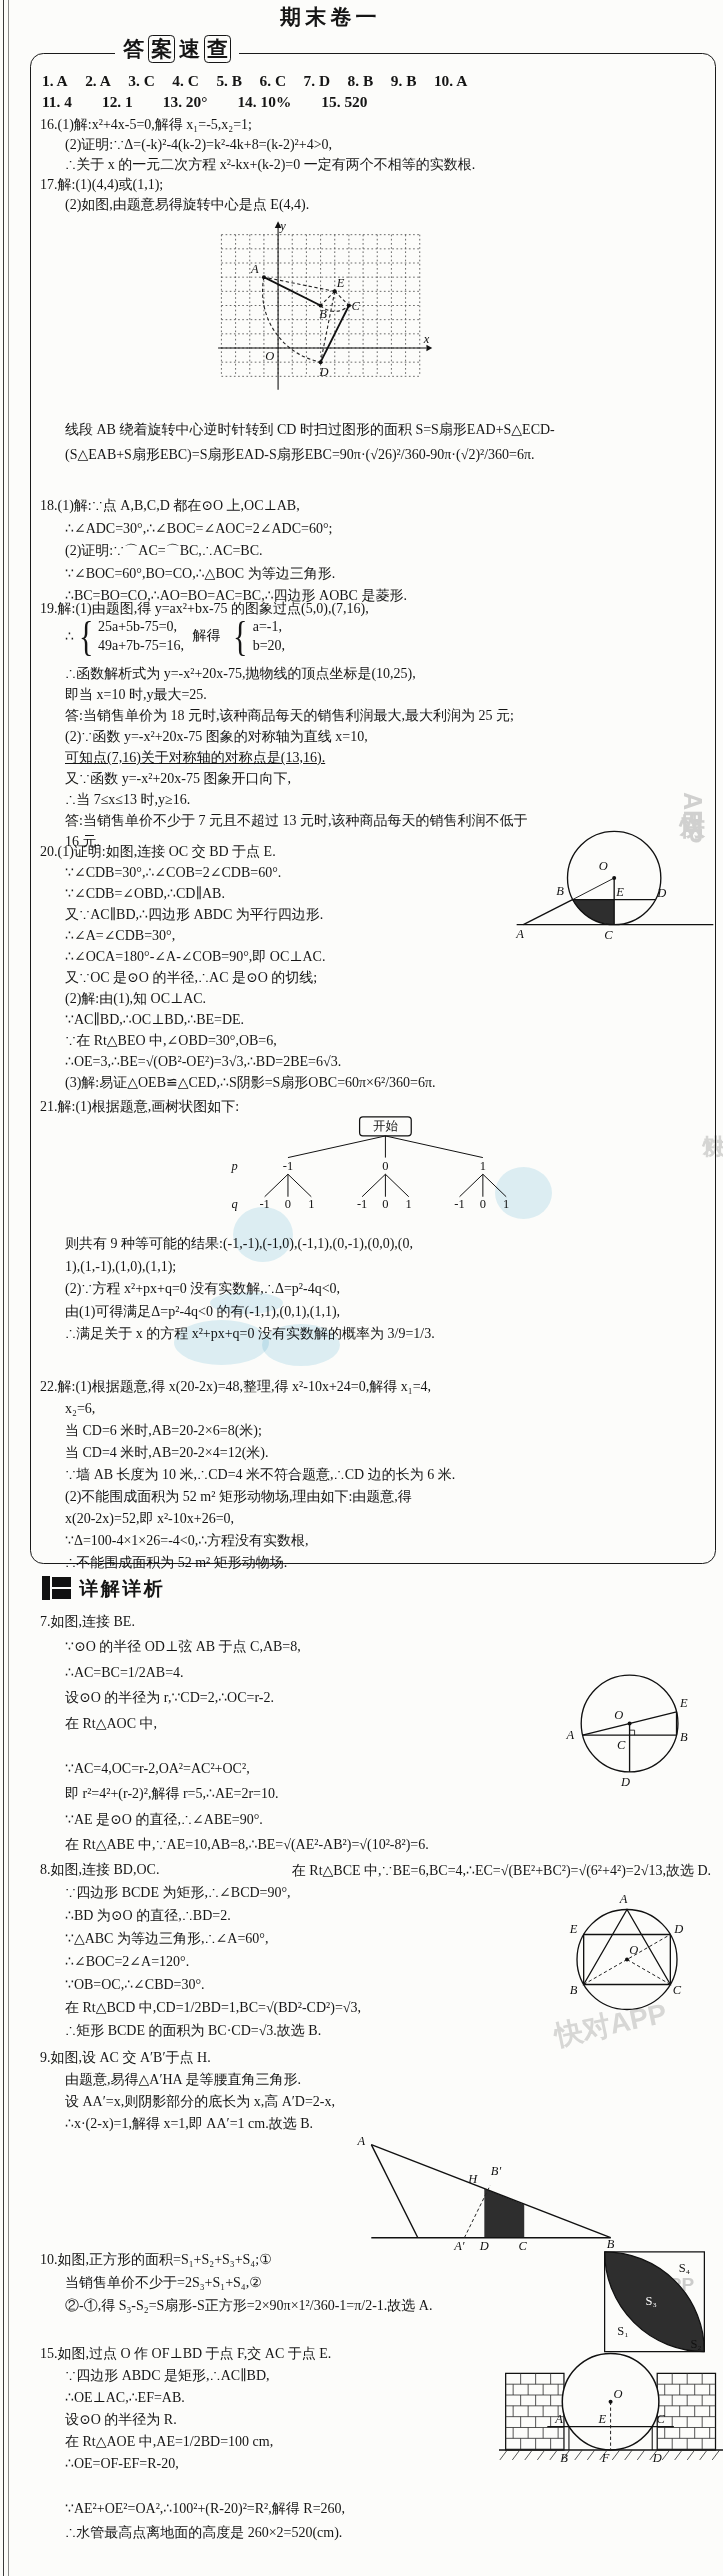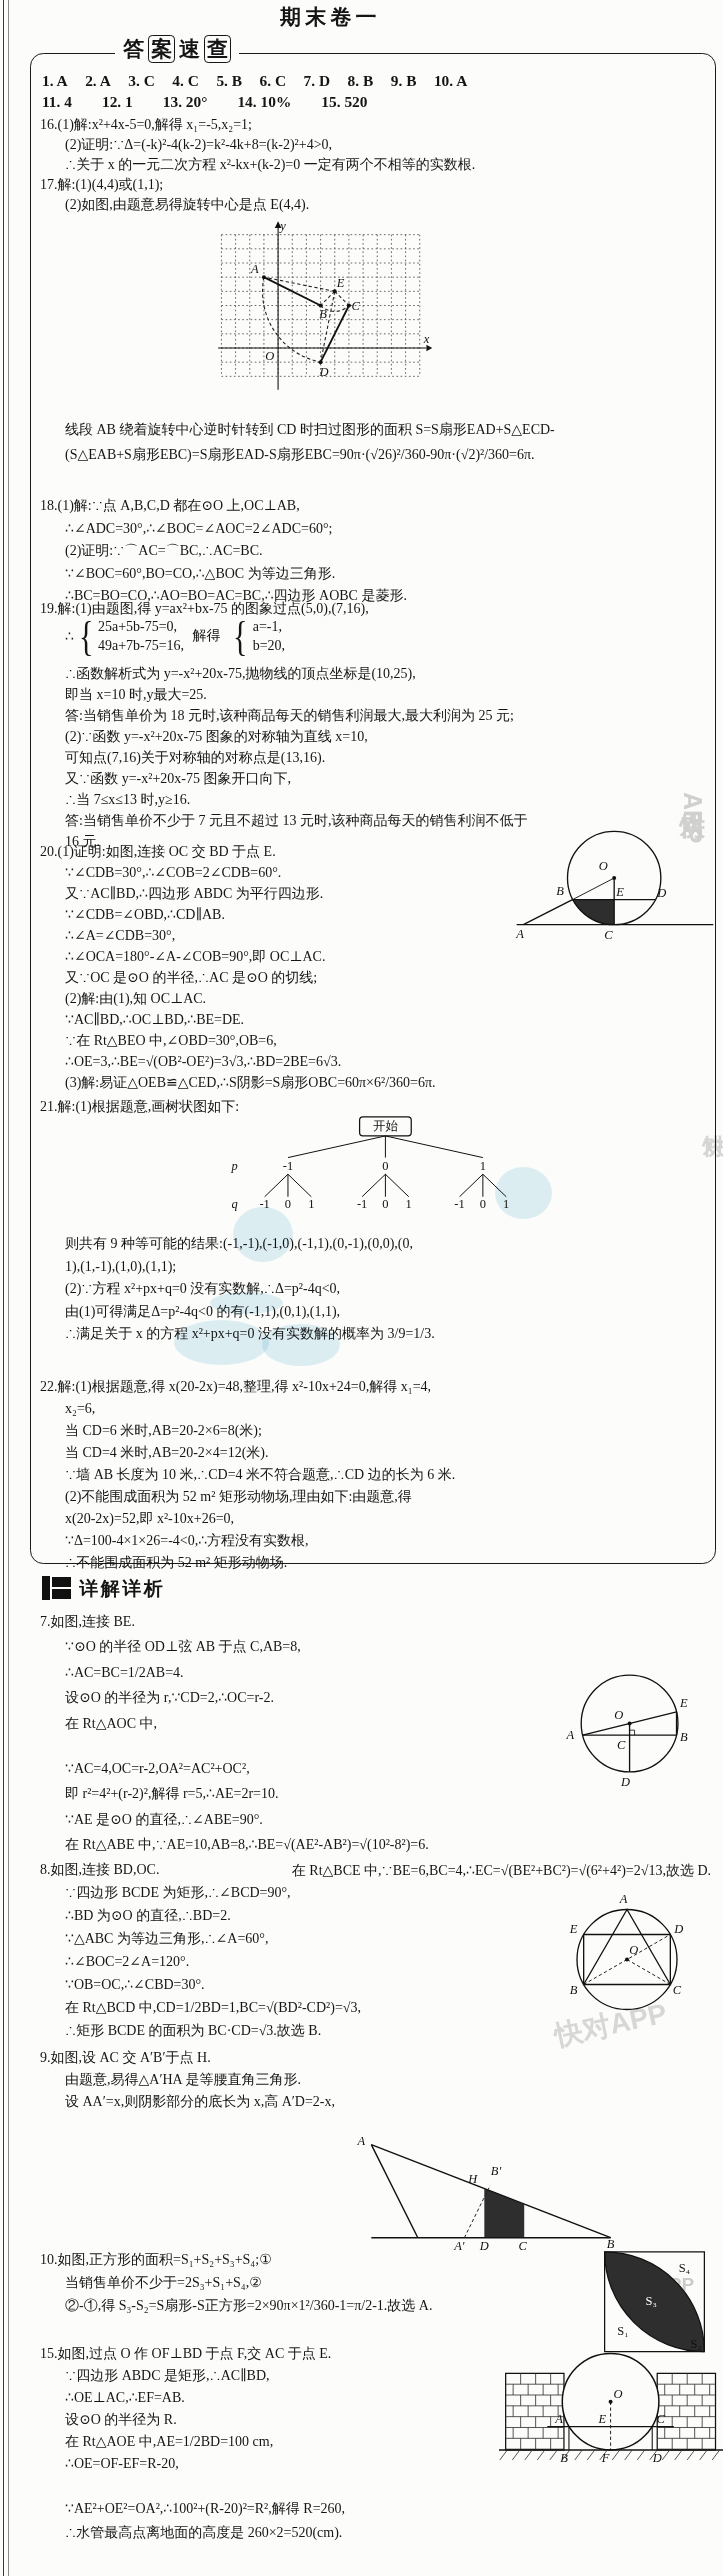--- a/index.html
+++ b/index.html
@@ -409,31 +409,31 @@
       <div class="line ind1" style="height: 22.5px; line-height: 22.5px;">∴BC=BO=CO,∴AO=BO=AC=BC,∴四边形 AOBC 是菱形.</div>
     </div>
     <div class="tblock" style="top: 599px;">
       <div class="line ind0" style="height: 20px; line-height: 20px;">19.解:(1)由题图,得 y=ax²+bx-75 的图象过点(5,0),(7,16),</div>
     </div>
     <div class="tblock" style="top: 663px;">
       <div class="line ind1" style="height: 21px; line-height: 21px;">∴函数解析式为 y=-x²+20x-75,抛物线的顶点坐标是(10,25),</div>
       <div class="line ind1" style="height: 21px; line-height: 21px;">即当 x=10 时,y最大=25.</div>
       <div class="line ind1" style="height: 21px; line-height: 21px;">答:当销售单价为 18 元时,该种商品每天的销售利润最大,最大利润为 25 元;</div>
       <div class="line ind1" style="height: 21px; line-height: 21px;">(2)∵函数 y=-x²+20x-75 图象的对称轴为直线 x=10,</div>
-      <div class="line ind1" style="height: 21px; line-height: 21px;">可知点(7,16)关于对称轴的对称点是(13,16).</div>
+      <div class="line ind1" style="height: 21px; line-height: 21px; text-decoration: underline;">可知点(7,16)关于对称轴的对称点是(13,16).</div>
       <div class="line ind1" style="height: 21px; line-height: 21px;">又∵函数 y=-x²+20x-75 图象开口向下,</div>
       <div class="line ind1" style="height: 21px; line-height: 21px;">∴当 7≤x≤13 时,y≥16.</div>
       <div class="line ind1" style="height: 21px; line-height: 21px;">答:当销售单价不少于 7 元且不超过 13 元时,该种商品每天的销售利润不低于</div>
       <div class="line ind1" style="height: 21px; line-height: 21px;">16 元.</div>
     </div>
     <div class="tblock" style="top: 841px;">
       <div class="line ind0" style="height: 21px; line-height: 21px;">20.(1)证明:如图,连接 OC 交 BD 于点 E.</div>
       <div class="line ind1" style="height: 21px; line-height: 21px;">∵∠CDB=30°,∴∠COB=2∠CDB=60°.</div>
+      <div class="line ind1" style="height: 21px; line-height: 21px;">∵∠CDB=∠OBD,∴CD∥AB.</div>
       <div class="line ind1" style="height: 21px; line-height: 21px;">又∵AC∥BD,∴四边形 ABDC 为平行四边形.</div>
-      <div class="line ind1" style="height: 21px; line-height: 21px;">∵∠CDB=∠OBD,∴CD∥AB.</div>
       <div class="line ind1" style="height: 21px; line-height: 21px;">∴∠A=∠CDB=30°,</div>
       <div class="line ind1" style="height: 21px; line-height: 21px;">∴∠OCA=180°-∠A-∠COB=90°,即 OC⊥AC.</div>
       <div class="line ind1" style="height: 21px; line-height: 21px;">又∵OC 是⊙O 的半径,∴AC 是⊙O 的切线;</div>
       <div class="line ind1" style="height: 21px; line-height: 21px;">(2)解:由(1),知 OC⊥AC.</div>
       <div class="line ind1" style="height: 21px; line-height: 21px;">∵AC∥BD,∴OC⊥BD,∴BE=DE.</div>
       <div class="line ind1" style="height: 21px; line-height: 21px;">∵在 Rt△BEO 中,∠OBD=30°,OB=6,</div>
       <div class="line ind1" style="height: 21px; line-height: 21px;">∴OE=3,∴BE=√(OB²-OE²)=3√3,∴BD=2BE=6√3.</div>
       <div class="line ind1" style="height: 21px; line-height: 21px;">(3)解:易证△OEB≌△CED,∴S阴影=S扇形OBC=60π×6²/360=6π.</div>
     </div>
     <div class="tblock" style="top: 1097px;">
@@ -476,20 +476,21 @@
       <div class="line ind1" style="height: 23px; line-height: 23px;">∵△ABC 为等边三角形,∴∠A=60°,</div>
       <div class="line ind1" style="height: 23px; line-height: 23px;">∴∠BOC=2∠A=120°.</div>
       <div class="line ind1" style="height: 23px; line-height: 23px;">∵OB=OC,∴∠CBD=30°.</div>
       <div class="line ind1" style="height: 23px; line-height: 23px;">在 Rt△BCD 中,CD=1/2BD=1,BC=√(BD²-CD²)=√3,</div>
       <div class="line ind1" style="height: 23px; line-height: 23px;">∴矩形 BCDE 的面积为 BC·CD=√3.故选 B.</div>
     </div>
     <div class="tblock" style="top: 2047px;">
       <div class="line ind0" style="height: 22px; line-height: 22px;">9.如图,设 AC 交 A′B′于点 H.</div>
       <div class="line ind1" style="height: 22px; line-height: 22px;">由题意,易得△A′HA 是等腰直角三角形.</div>
       <div class="line ind1" style="height: 22px; line-height: 22px;">设 AA′=x,则阴影部分的底长为 x,高 A′D=2-x,</div>
+      <div class="line ind1" style="height: 22px; line-height: 22px;">∴x·(2-x)=1,解得 x=1,即 AA′=1 cm.故选 B.</div>
     </div>
     <div class="tblock" style="top: 2248px;">
       <div class="line ind0" style="height: 23px; line-height: 23px;">10.如图,正方形的面积=S₁+S₂+S₃+S₄;①</div>
       <div class="line ind1" style="height: 23px; line-height: 23px;">当销售单价不少于=2S₃+S₁+S₄,②</div>
       <div class="line ind1" style="height: 23px; line-height: 23px;">②-①,得 S₃-S₂=S扇形-S正方形=2×90π×1²/360-1=π/2-1.故选 A.</div>
     </div>
     <div class="tblock" style="top: 2343px;">
       <div class="line ind0" style="height: 22px; line-height: 22px;">15.如图,过点 O 作 OF⊥BD 于点 F,交 AC 于点 E.</div>
       <div class="line ind1" style="height: 22px; line-height: 22px;">∵四边形 ABDC 是矩形,∴AC∥BD,</div>
       <div class="line ind1" style="height: 22px; line-height: 22px;">∴OE⊥AC,∴EF=AB.</div>

